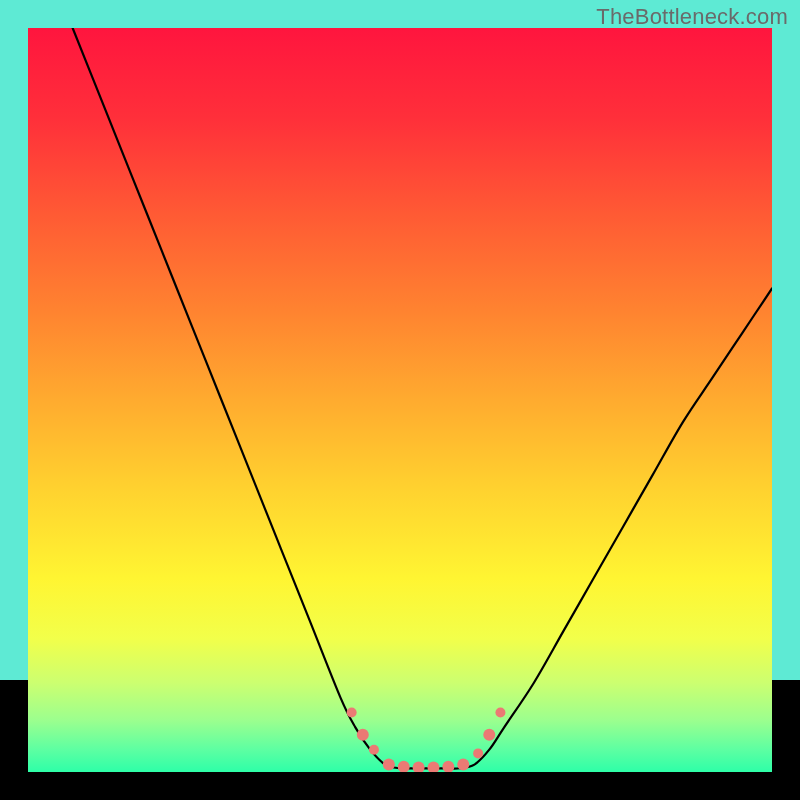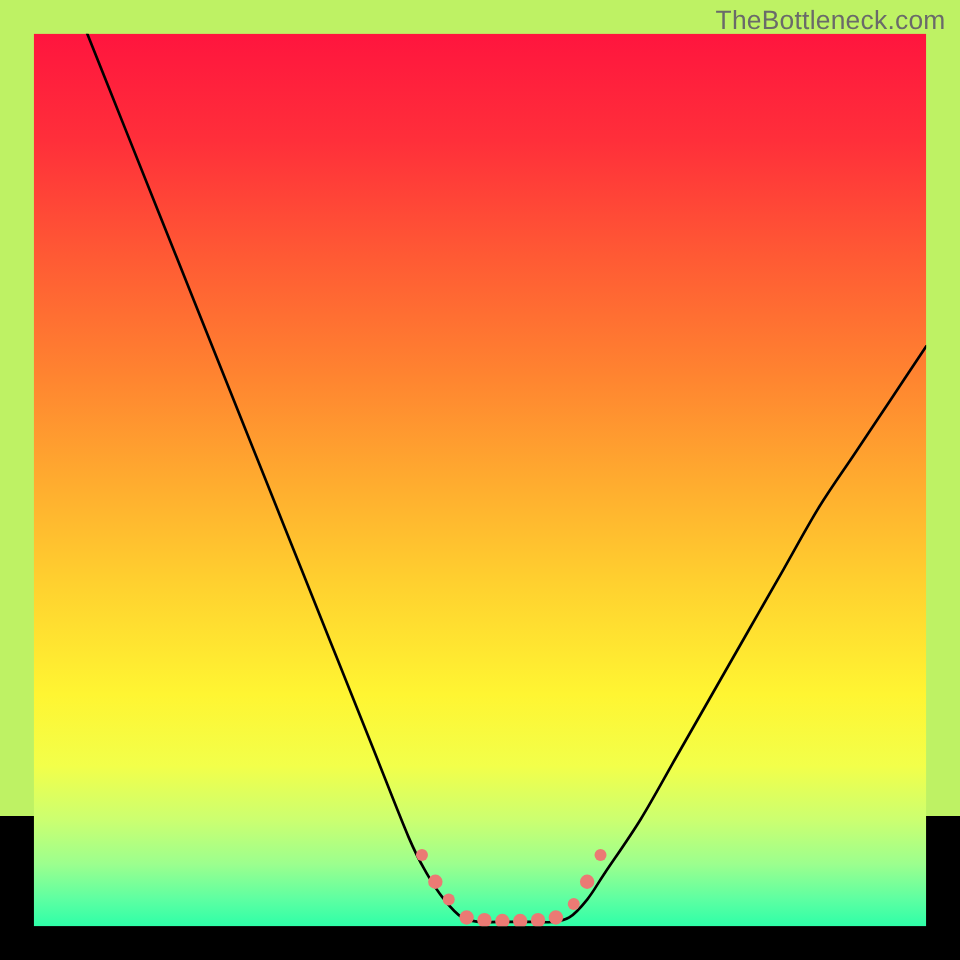--- a/index.html
+++ b/index.html
@@ -9,21 +9,21 @@
     height: 800px;
     background: #000;
     overflow: hidden;
   }
   .frame {
     position: absolute;
     left: 0;
     top: 0;
     width: 800px;
     height: 680px;
-    background: #bef264;
+    background: #5eead4;
   }
   .plot {
     position: absolute;
     left: 28px;
     top: 28px;
     width: 744px;
     height: 744px;
     overflow: hidden;
   }
   .watermark {

